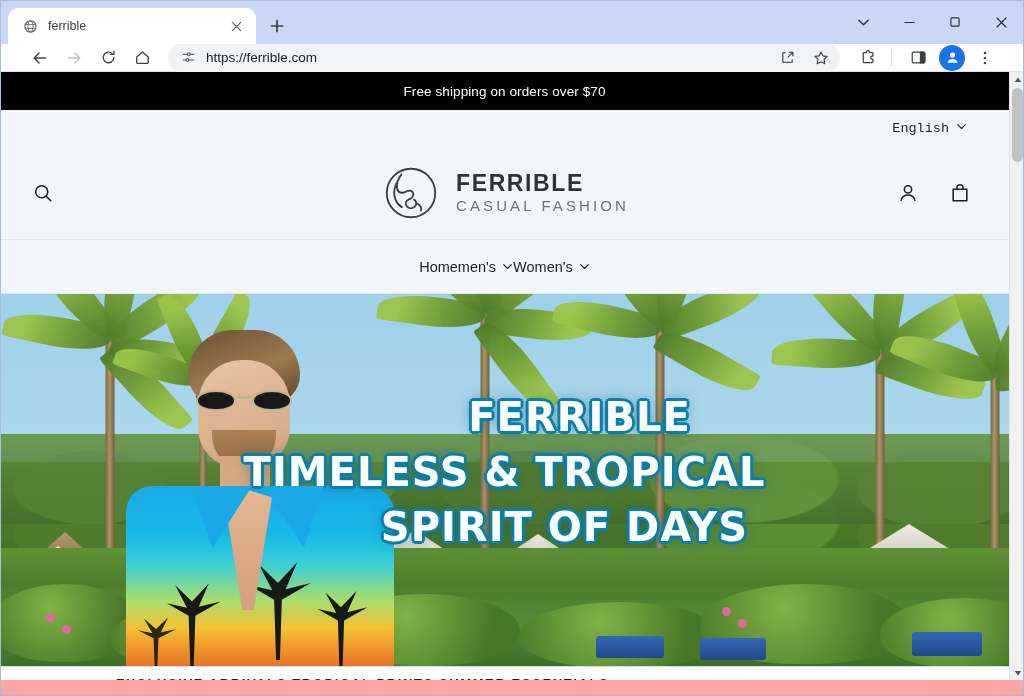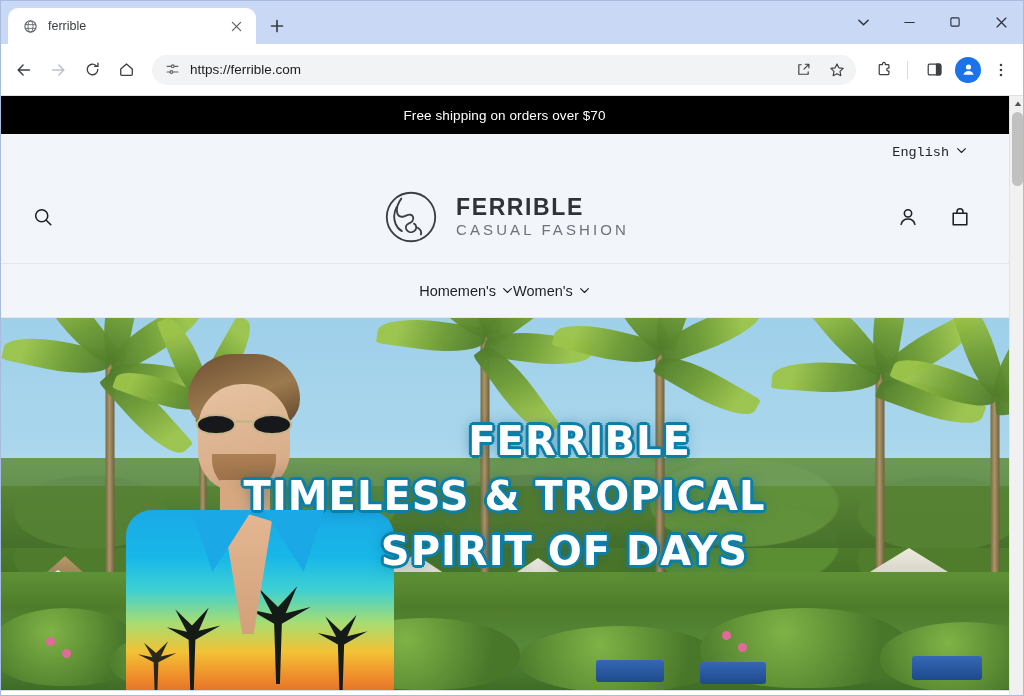--- a/index.html
+++ b/index.html
@@ -77,25 +77,25 @@
     align-items: center;
   }
   .win-btn {
     width: 46px; height: 44px;
     display: flex; align-items: center; justify-content: center;
     color: #2b2f38;
   }
 
   
   .toolbar {
-    height: 52px;
+    height: 28px;
     background: #ffffff;
     display: flex;
     align-items: center;
-    padding: 0 8px;
+    padding: 0 24px;
     gap: 2px;
     border-bottom: 1px solid #dfe1e5;
   }
   .nav-btn {
     width: 32px; height: 32px;
     display: flex; align-items: center; justify-content: center;
     border-radius: 50%;
     color: #3c4043;
     flex: 0 0 32px;
   }

